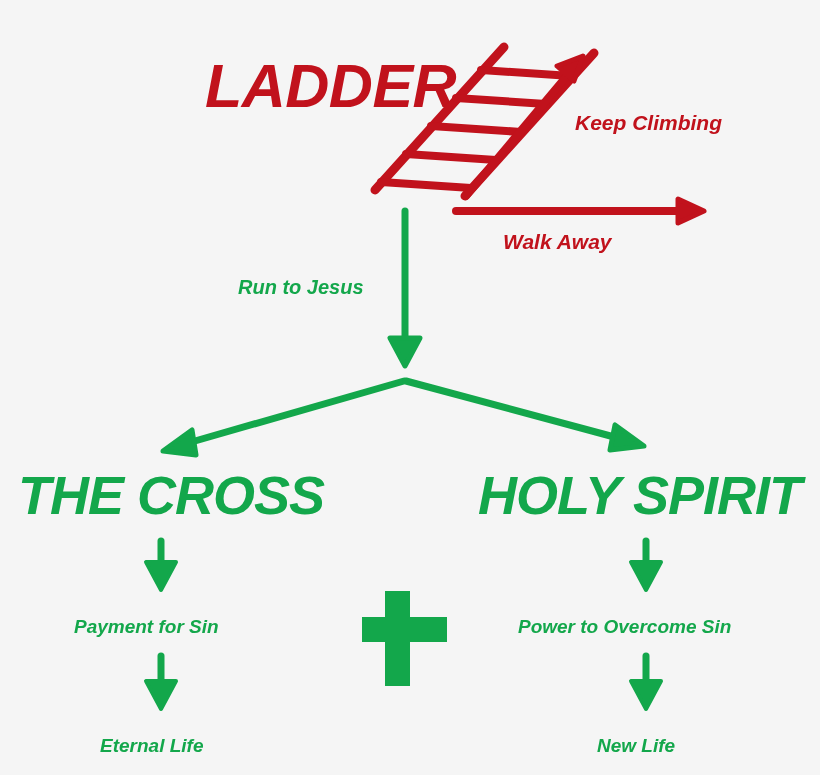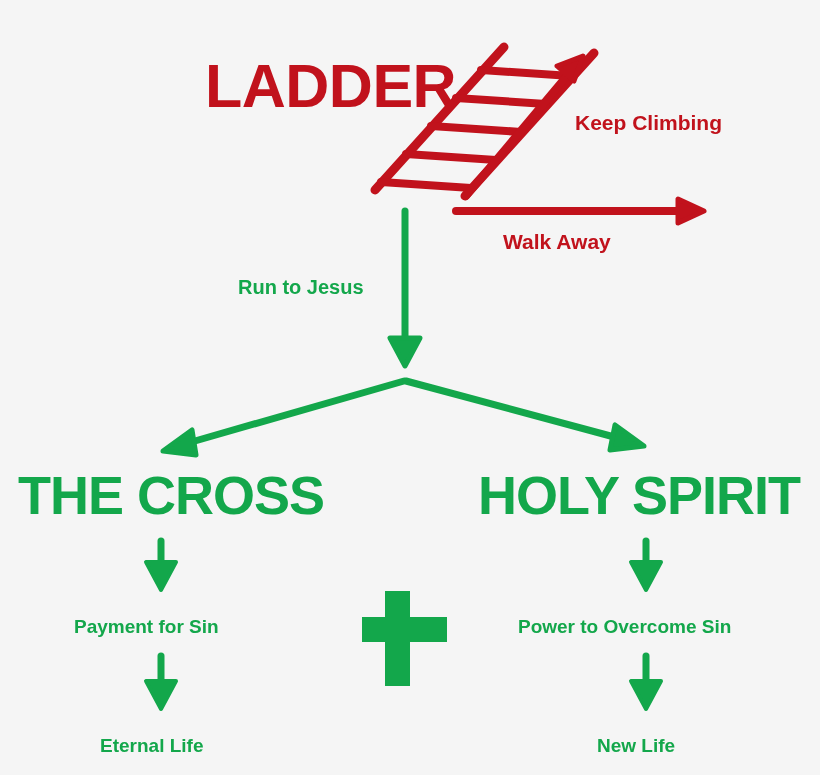--- a/index.html
+++ b/index.html
@@ -7,20 +7,21 @@
     padding: 0;
     background: #f5f5f5;
   }
   #stage {
     position: relative;
     width: 820px;
     height: 775px;
     background: #f5f5f5;
     overflow: hidden;
     font-family: "Liberation Sans", sans-serif;
+    font-style: italic;
   }
   #diagram {
     position: absolute;
     inset: 0;
     width: 820px;
     height: 775px;
     display: block;
   }
   .t {
     dominant-baseline: middle;

